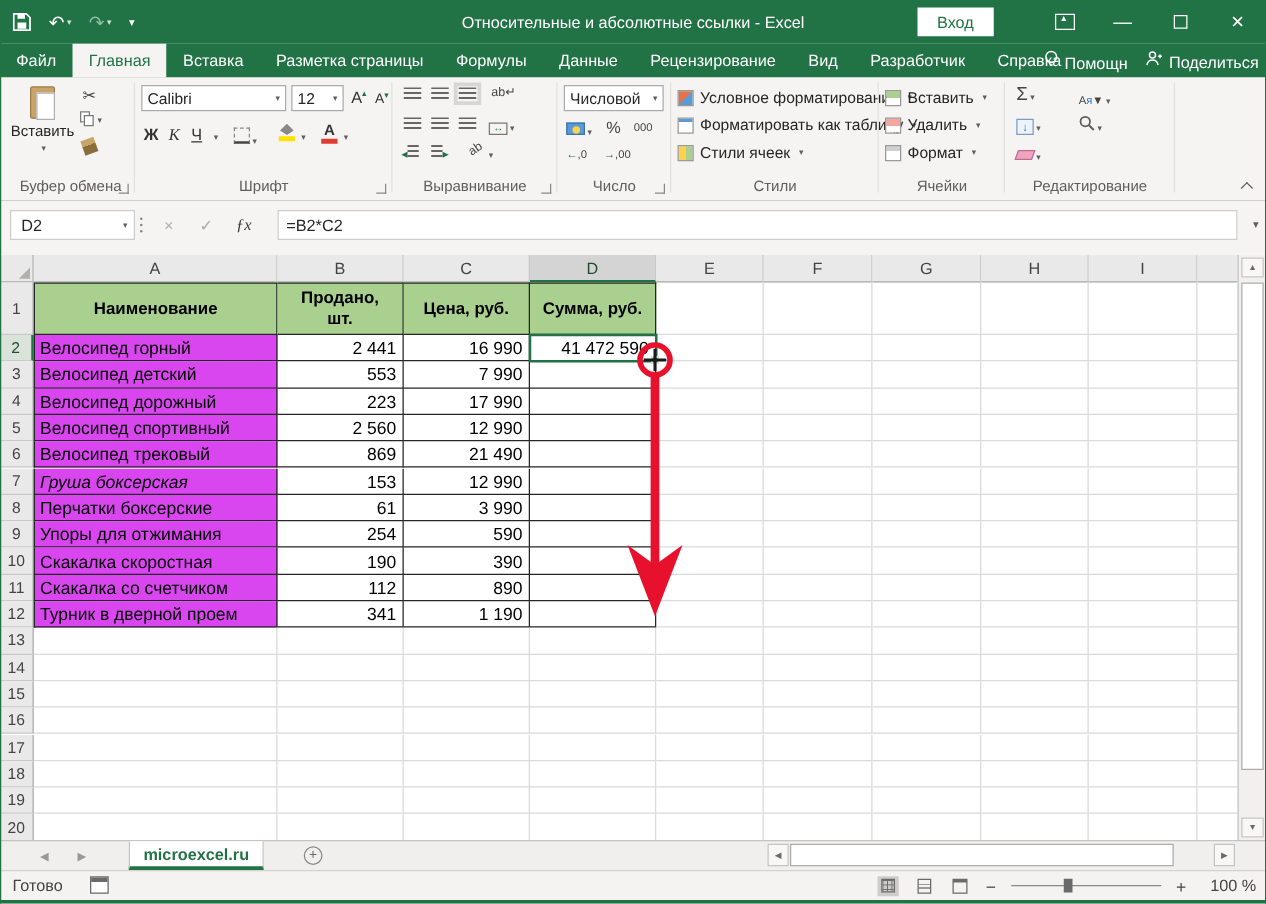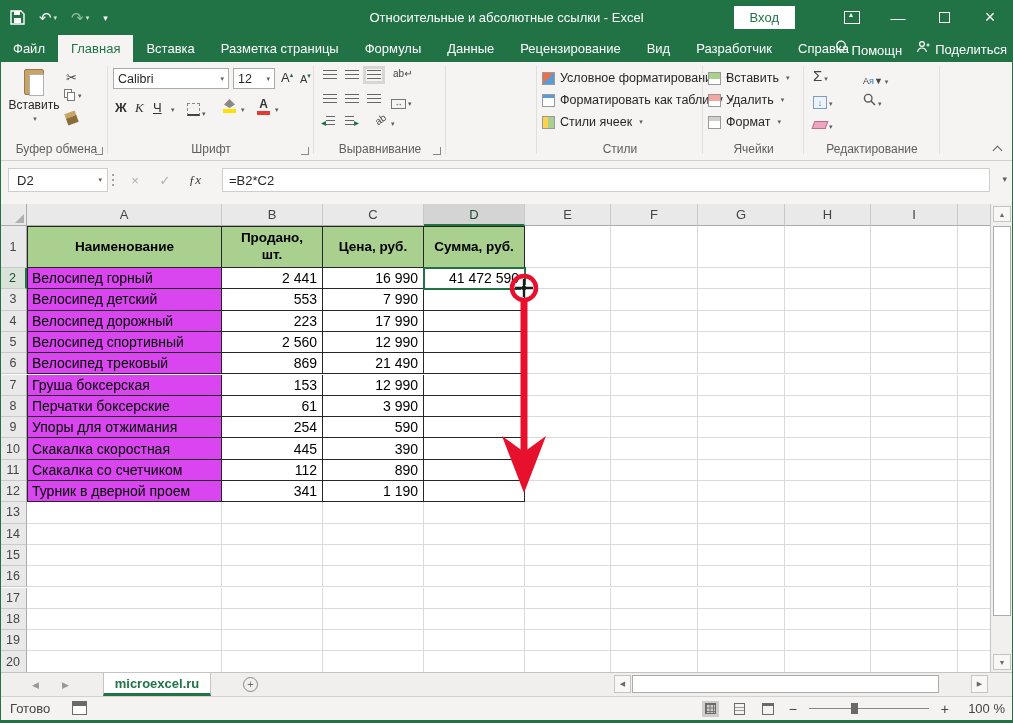--- a/index.html
+++ b/index.html
@@ -249,20 +249,33 @@
     <span style="position:absolute;left:74px;top:30px;"><span style="display:inline-block;width:15px;height:10px;border:1px solid #777;font-size:8px;color:#217346;line-height:8px;text-align:center;">↔</span><span class="dd">▾</span></span>
     <span style="position:absolute;left:4px;top:54px;font-size:10px;color:#217346;">◂<span class="ali" style="display:inline-block;width:9px;"></span></span>
     <span style="position:absolute;left:28px;top:54px;font-size:10px;color:#217346;"><span class="ali" style="display:inline-block;width:9px;"></span>▸</span>
     <span style="position:absolute;left:58px;top:52px;font-size:10px;color:#444;transform:rotate(-35deg);">ab</span>
     <span class="dd" style="position:absolute;left:72px;top:58px;">▾</span>
     <div class="glabel">Выравнивание</div>
     <div class="launcher"></div>
   </div>
   <div class="gsep" style="left:445px;"></div>
 
+  <div class="rgroup" style="left:449px;width:85px;">
+    <div class="combo" style="position:absolute;left:2px;top:6px;width:80px;">
+        <span>Числовой</span>
+        <span class="dd">▾</span>
+      </div>
+    <div style="position:absolute;left:4px;top:33px;"><span style="display:inline-block;width:15px;height:10px;background:#5b9bd5;border:1px solid #3a75a8;position:relative;"><span style="position:absolute;left:4px;top:1.5px;width:6px;height:6px;background:#ffd24d;border-radius:50%;"></span></span><span class="dd">▾</span></div>
+    <div style="position:absolute;left:36px;top:32px;font-size:13px;color:#444;">%</div>
+    <div style="position:absolute;left:58px;top:35px;font-size:9px;color:#444;">000</div>
+    <div style="position:absolute;left:4px;top:56px;font-size:9px;color:#444;"><span style="color:#217346;">←</span><span>,0</span></div>
+    <div style="position:absolute;left:34px;top:56px;font-size:9px;color:#444;"><span style="color:#217346;">→</span><span>,00</span></div>
+    <div class="glabel">Число</div>
+    <div class="launcher"></div>
+  </div>
   <div class="gsep" style="left:536px;"></div>
 
   <div class="rgroup" style="left:540px;width:160px;">
     <div id="styles-items" style="position:absolute;left:2px;top:5px;">
         <div class="sty-row">
           <span class="sq" style="background: linear-gradient(135deg, rgb(232, 112, 74) 50%, rgb(91, 155, 213) 50%);"></span>
           <span>Условное форматирование</span>
           <span class="dd">▾</span>
         </div>
         <div class="sty-row">
@@ -426,21 +439,21 @@
       <div class="gc tb t-name" style="left: 27px; top: 149.2px; width: 195px; height: 21.3px; border-left: 1px solid rgb(38, 38, 38);">Велосипед трековый</div>
       <div class="gc tb t-num" style="left: 222px; top: 149.2px; width: 101px; height: 21.3px;">869</div>
       <div class="gc tb t-num" style="left: 323px; top: 149.2px; width: 101px; height: 21.3px;">21 490</div>
       <div class="gc tb t-num" style="left: 424px; top: 149.2px; width: 101px; height: 21.3px;"></div>
       <div class="gc" style="left: 525px; top: 149.2px; width: 86px; height: 21.3px;"></div>
       <div class="gc" style="left: 611px; top: 149.2px; width: 87px; height: 21.3px;"></div>
       <div class="gc" style="left: 698px; top: 149.2px; width: 87px; height: 21.3px;"></div>
       <div class="gc" style="left: 785px; top: 149.2px; width: 86px; height: 21.3px;"></div>
       <div class="gc" style="left: 871px; top: 149.2px; width: 87px; height: 21.3px;"></div>
       <div class="gc" style="left: 958px; top: 149.2px; width: 33px; height: 21.3px;"></div>
-      <div class="gc tb t-name" style="left: 27px; top: 170.5px; width: 195px; height: 21.3px; border-left: 1px solid rgb(38, 38, 38);">Груша боксерская</div>
+      <div class="gc tb t-name" style="left: 27px; top: 170.5px; width: 195px; height: 21.3px; border-left: 1px solid rgb(38, 38, 38); font-style: italic;">Груша боксерская</div>
       <div class="gc tb t-num" style="left: 222px; top: 170.5px; width: 101px; height: 21.3px;">153</div>
       <div class="gc tb t-num" style="left: 323px; top: 170.5px; width: 101px; height: 21.3px;">12 990</div>
       <div class="gc tb t-num" style="left: 424px; top: 170.5px; width: 101px; height: 21.3px;"></div>
       <div class="gc" style="left: 525px; top: 170.5px; width: 86px; height: 21.3px;"></div>
       <div class="gc" style="left: 611px; top: 170.5px; width: 87px; height: 21.3px;"></div>
       <div class="gc" style="left: 698px; top: 170.5px; width: 87px; height: 21.3px;"></div>
       <div class="gc" style="left: 785px; top: 170.5px; width: 86px; height: 21.3px;"></div>
       <div class="gc" style="left: 871px; top: 170.5px; width: 87px; height: 21.3px;"></div>
       <div class="gc" style="left: 958px; top: 170.5px; width: 33px; height: 21.3px;"></div>
       <div class="gc tb t-name" style="left: 27px; top: 191.8px; width: 195px; height: 21.3px; border-left: 1px solid rgb(38, 38, 38);">Перчатки боксерские</div>
@@ -457,21 +470,21 @@
       <div class="gc tb t-num" style="left: 222px; top: 213.1px; width: 101px; height: 21.3px;">254</div>
       <div class="gc tb t-num" style="left: 323px; top: 213.1px; width: 101px; height: 21.3px;">590</div>
       <div class="gc tb t-num" style="left: 424px; top: 213.1px; width: 101px; height: 21.3px;"></div>
       <div class="gc" style="left: 525px; top: 213.1px; width: 86px; height: 21.3px;"></div>
       <div class="gc" style="left: 611px; top: 213.1px; width: 87px; height: 21.3px;"></div>
       <div class="gc" style="left: 698px; top: 213.1px; width: 87px; height: 21.3px;"></div>
       <div class="gc" style="left: 785px; top: 213.1px; width: 86px; height: 21.3px;"></div>
       <div class="gc" style="left: 871px; top: 213.1px; width: 87px; height: 21.3px;"></div>
       <div class="gc" style="left: 958px; top: 213.1px; width: 33px; height: 21.3px;"></div>
       <div class="gc tb t-name" style="left: 27px; top: 234.4px; width: 195px; height: 21.3px; border-left: 1px solid rgb(38, 38, 38);">Скакалка скоростная</div>
-      <div class="gc tb t-num" style="left: 222px; top: 234.4px; width: 101px; height: 21.3px;">445</div>
+      <div class="gc tb t-num" style="left: 222px; top: 234.4px; width: 101px; height: 21.3px;">190</div>
       <div class="gc tb t-num" style="left: 323px; top: 234.4px; width: 101px; height: 21.3px;">390</div>
       <div class="gc tb t-num" style="left: 424px; top: 234.4px; width: 101px; height: 21.3px;"></div>
       <div class="gc" style="left: 525px; top: 234.4px; width: 86px; height: 21.3px;"></div>
       <div class="gc" style="left: 611px; top: 234.4px; width: 87px; height: 21.3px;"></div>
       <div class="gc" style="left: 698px; top: 234.4px; width: 87px; height: 21.3px;"></div>
       <div class="gc" style="left: 785px; top: 234.4px; width: 86px; height: 21.3px;"></div>
       <div class="gc" style="left: 871px; top: 234.4px; width: 87px; height: 21.3px;"></div>
       <div class="gc" style="left: 958px; top: 234.4px; width: 33px; height: 21.3px;"></div>
       <div class="gc tb t-name" style="left: 27px; top: 255.7px; width: 195px; height: 21.3px; border-left: 1px solid rgb(38, 38, 38);">Скакалка со счетчиком</div>
       <div class="gc tb t-num" style="left: 222px; top: 255.7px; width: 101px; height: 21.3px;">112</div>

